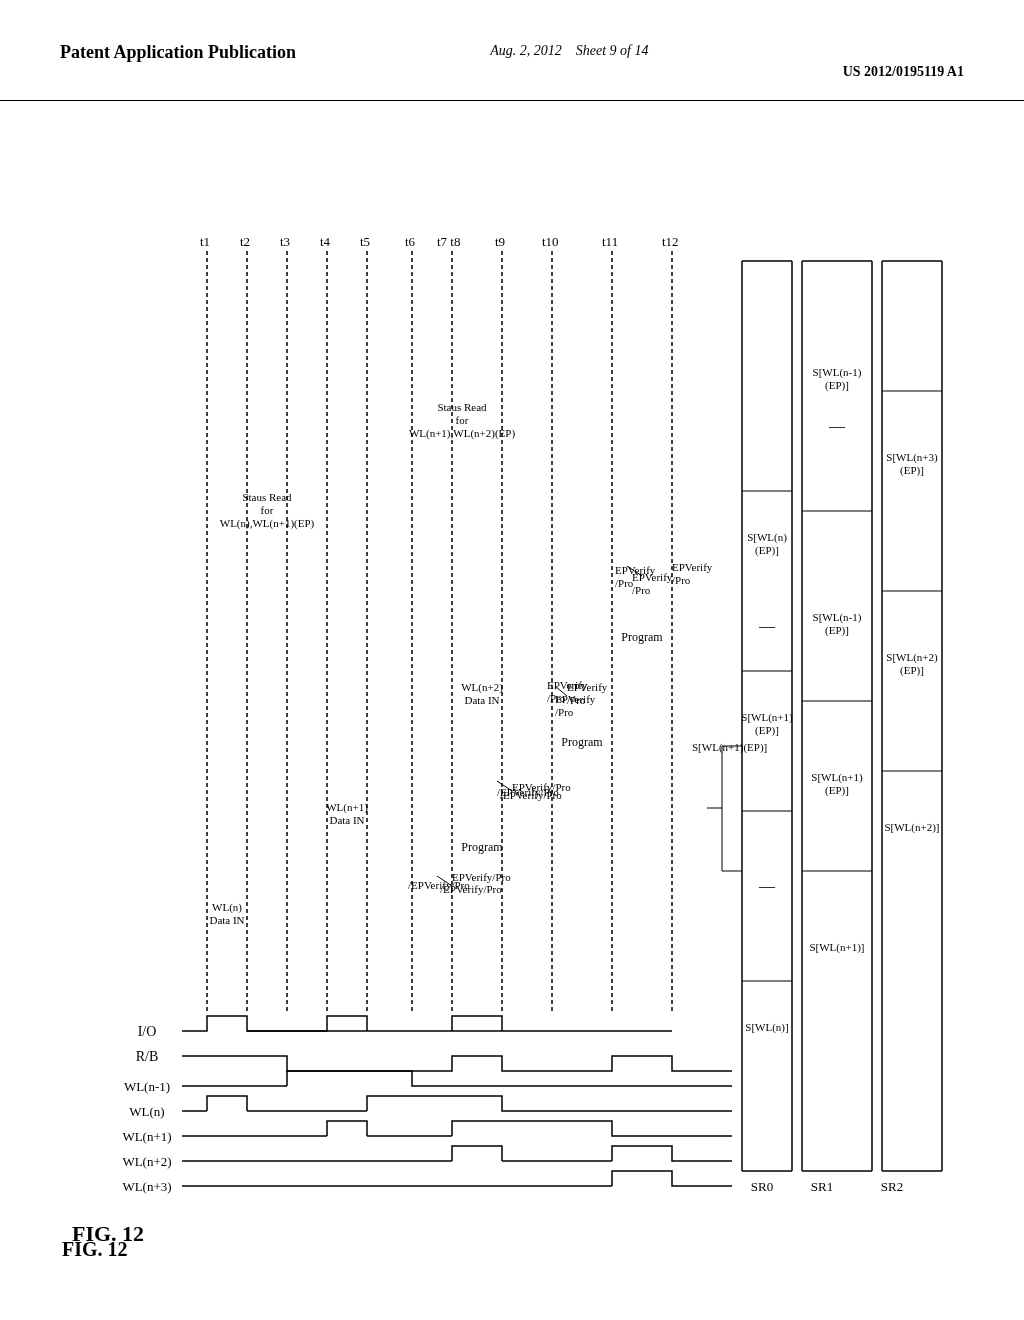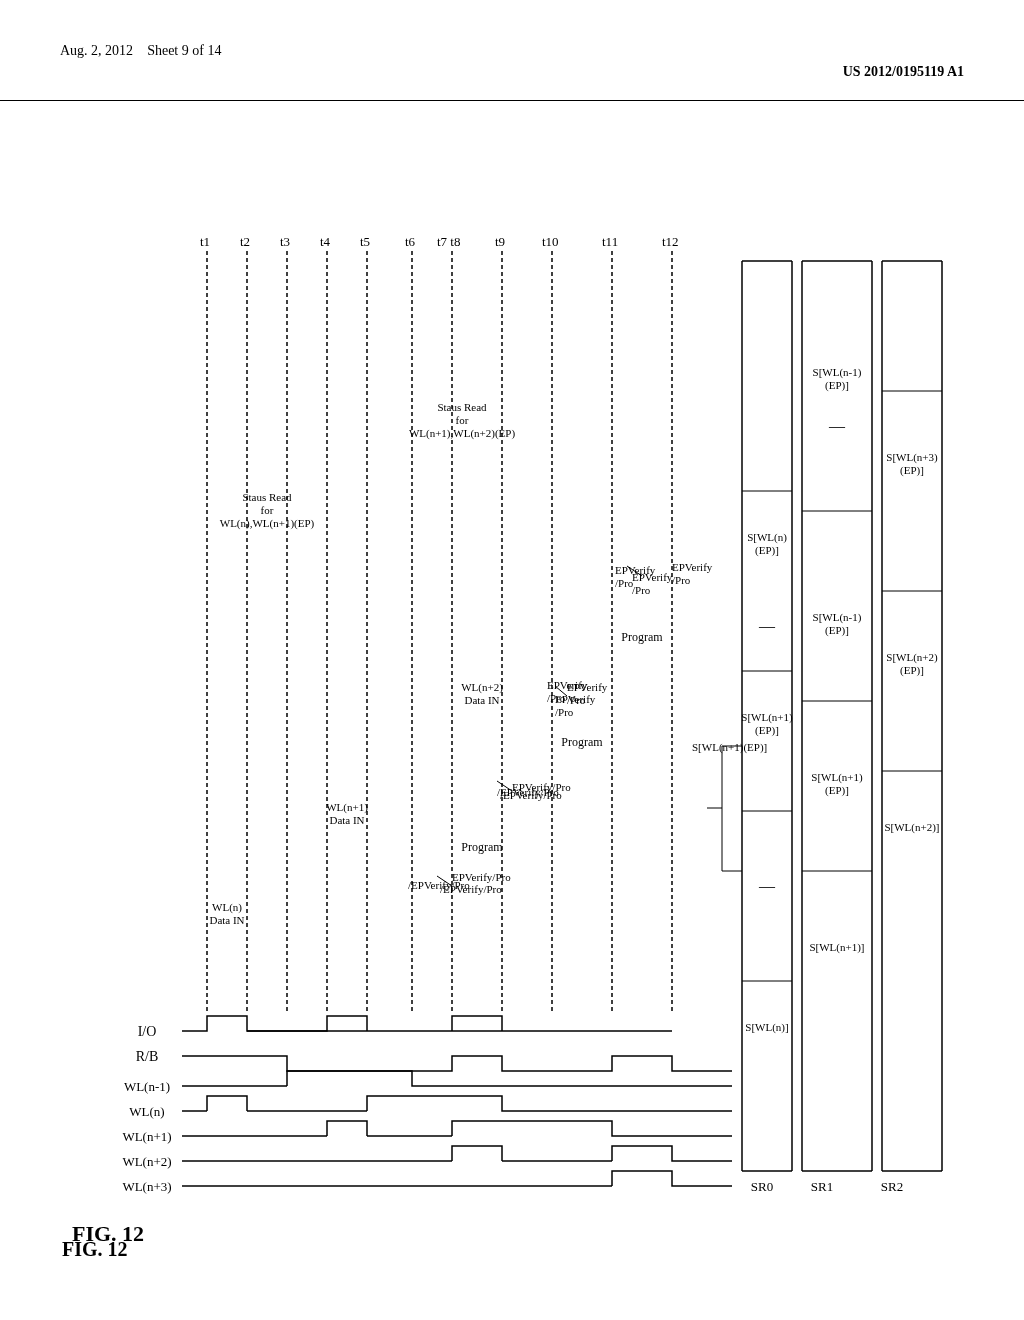--- a/index.html
+++ b/index.html
@@ -23,20 +23,21 @@
     .header-left {
       font-size: 18px;
       font-weight: bold;
       line-height: 1.4;
     }
 
     .header-center {
       font-size: 14px;
       text-align: left;
       line-height: 1.6;
+      font-style: italic;
     }
 
     .header-right {
       font-size: 14px;
       text-align: right;
       font-weight: bold;
       margin-top: 24px;
     }
 
     .figure-container {
@@ -60,20 +61,21 @@
       top: 0;
       left: 0;
       width: 100%;
       height: 100%;
     }
   </style>
 </head>
 <body>
 
 <div class="page-header">
+  <div class="header-left">Patent Application Publication</div>
   <div class="header-center">
     <span>Aug. 2, 2012</span>&nbsp;&nbsp;&nbsp;
     <span>Sheet 9 of 14</span>
   </div>
   <div class="header-right">US 2012/0195119 A1</div>
 </div>
 
 <div class="figure-container">
   <svg class="diagram-svg" viewBox="0 0 920 1150" xmlns="http://www.w3.org/2000/svg">
 

